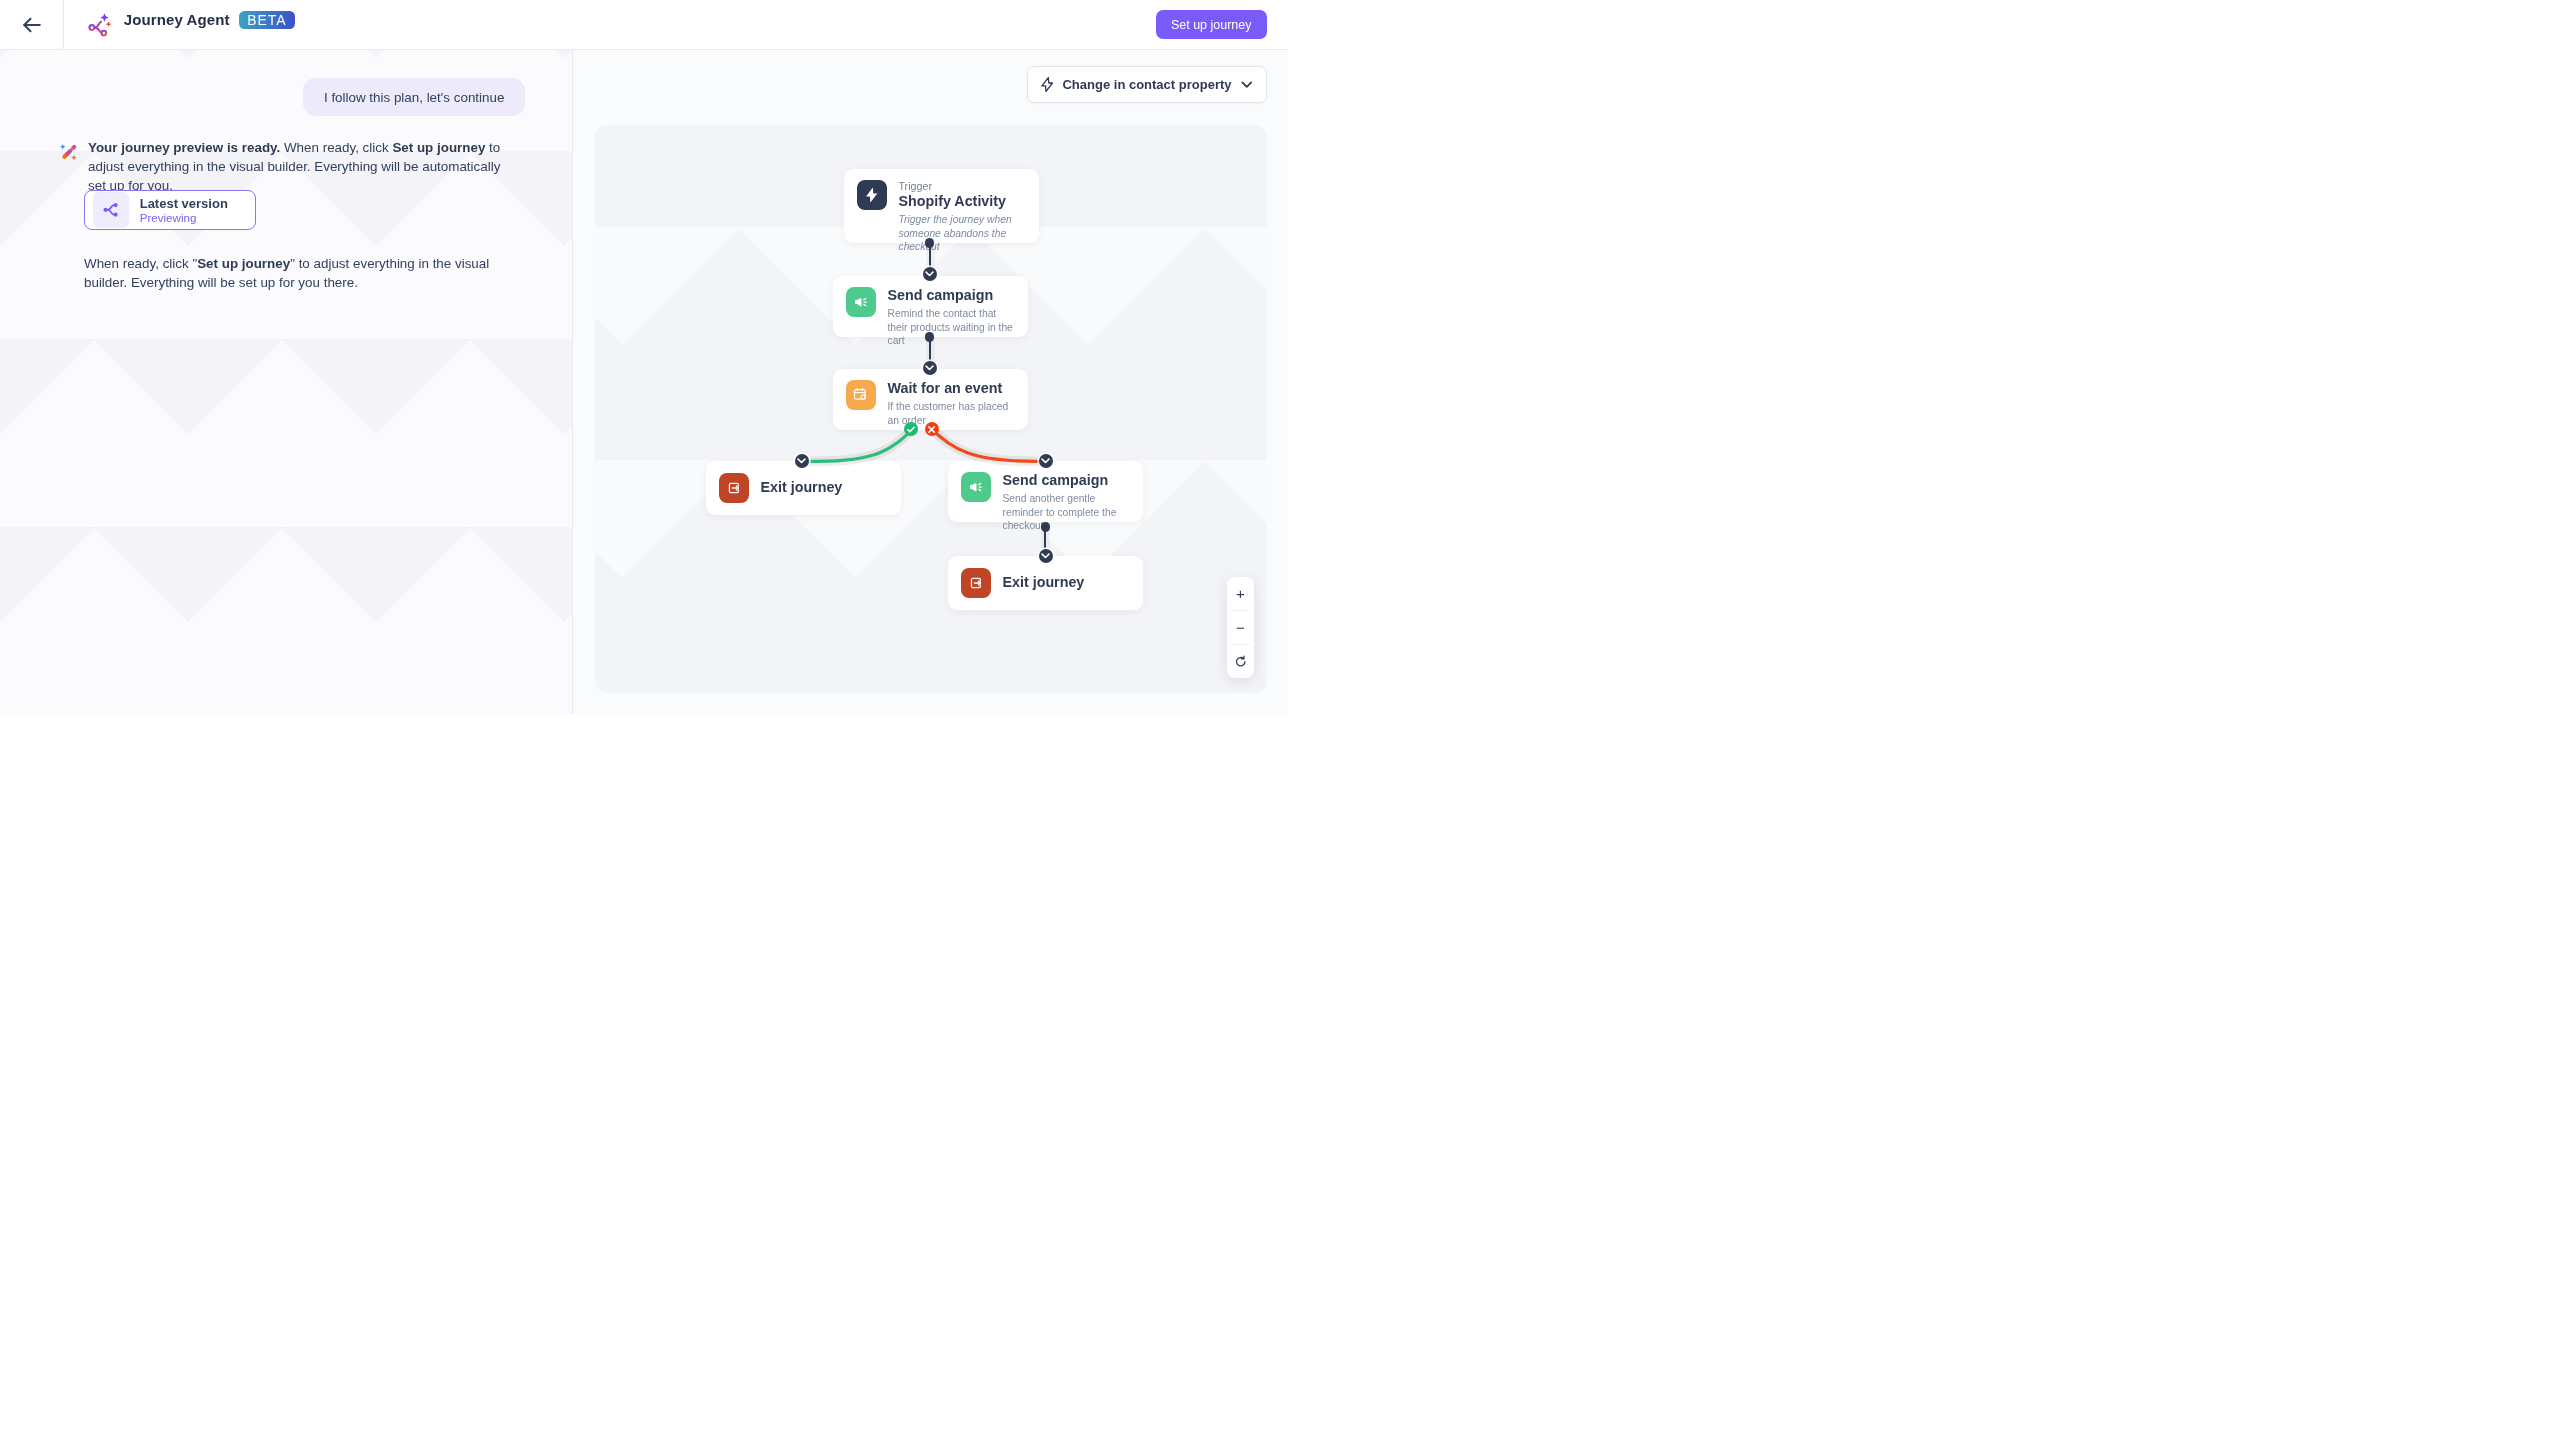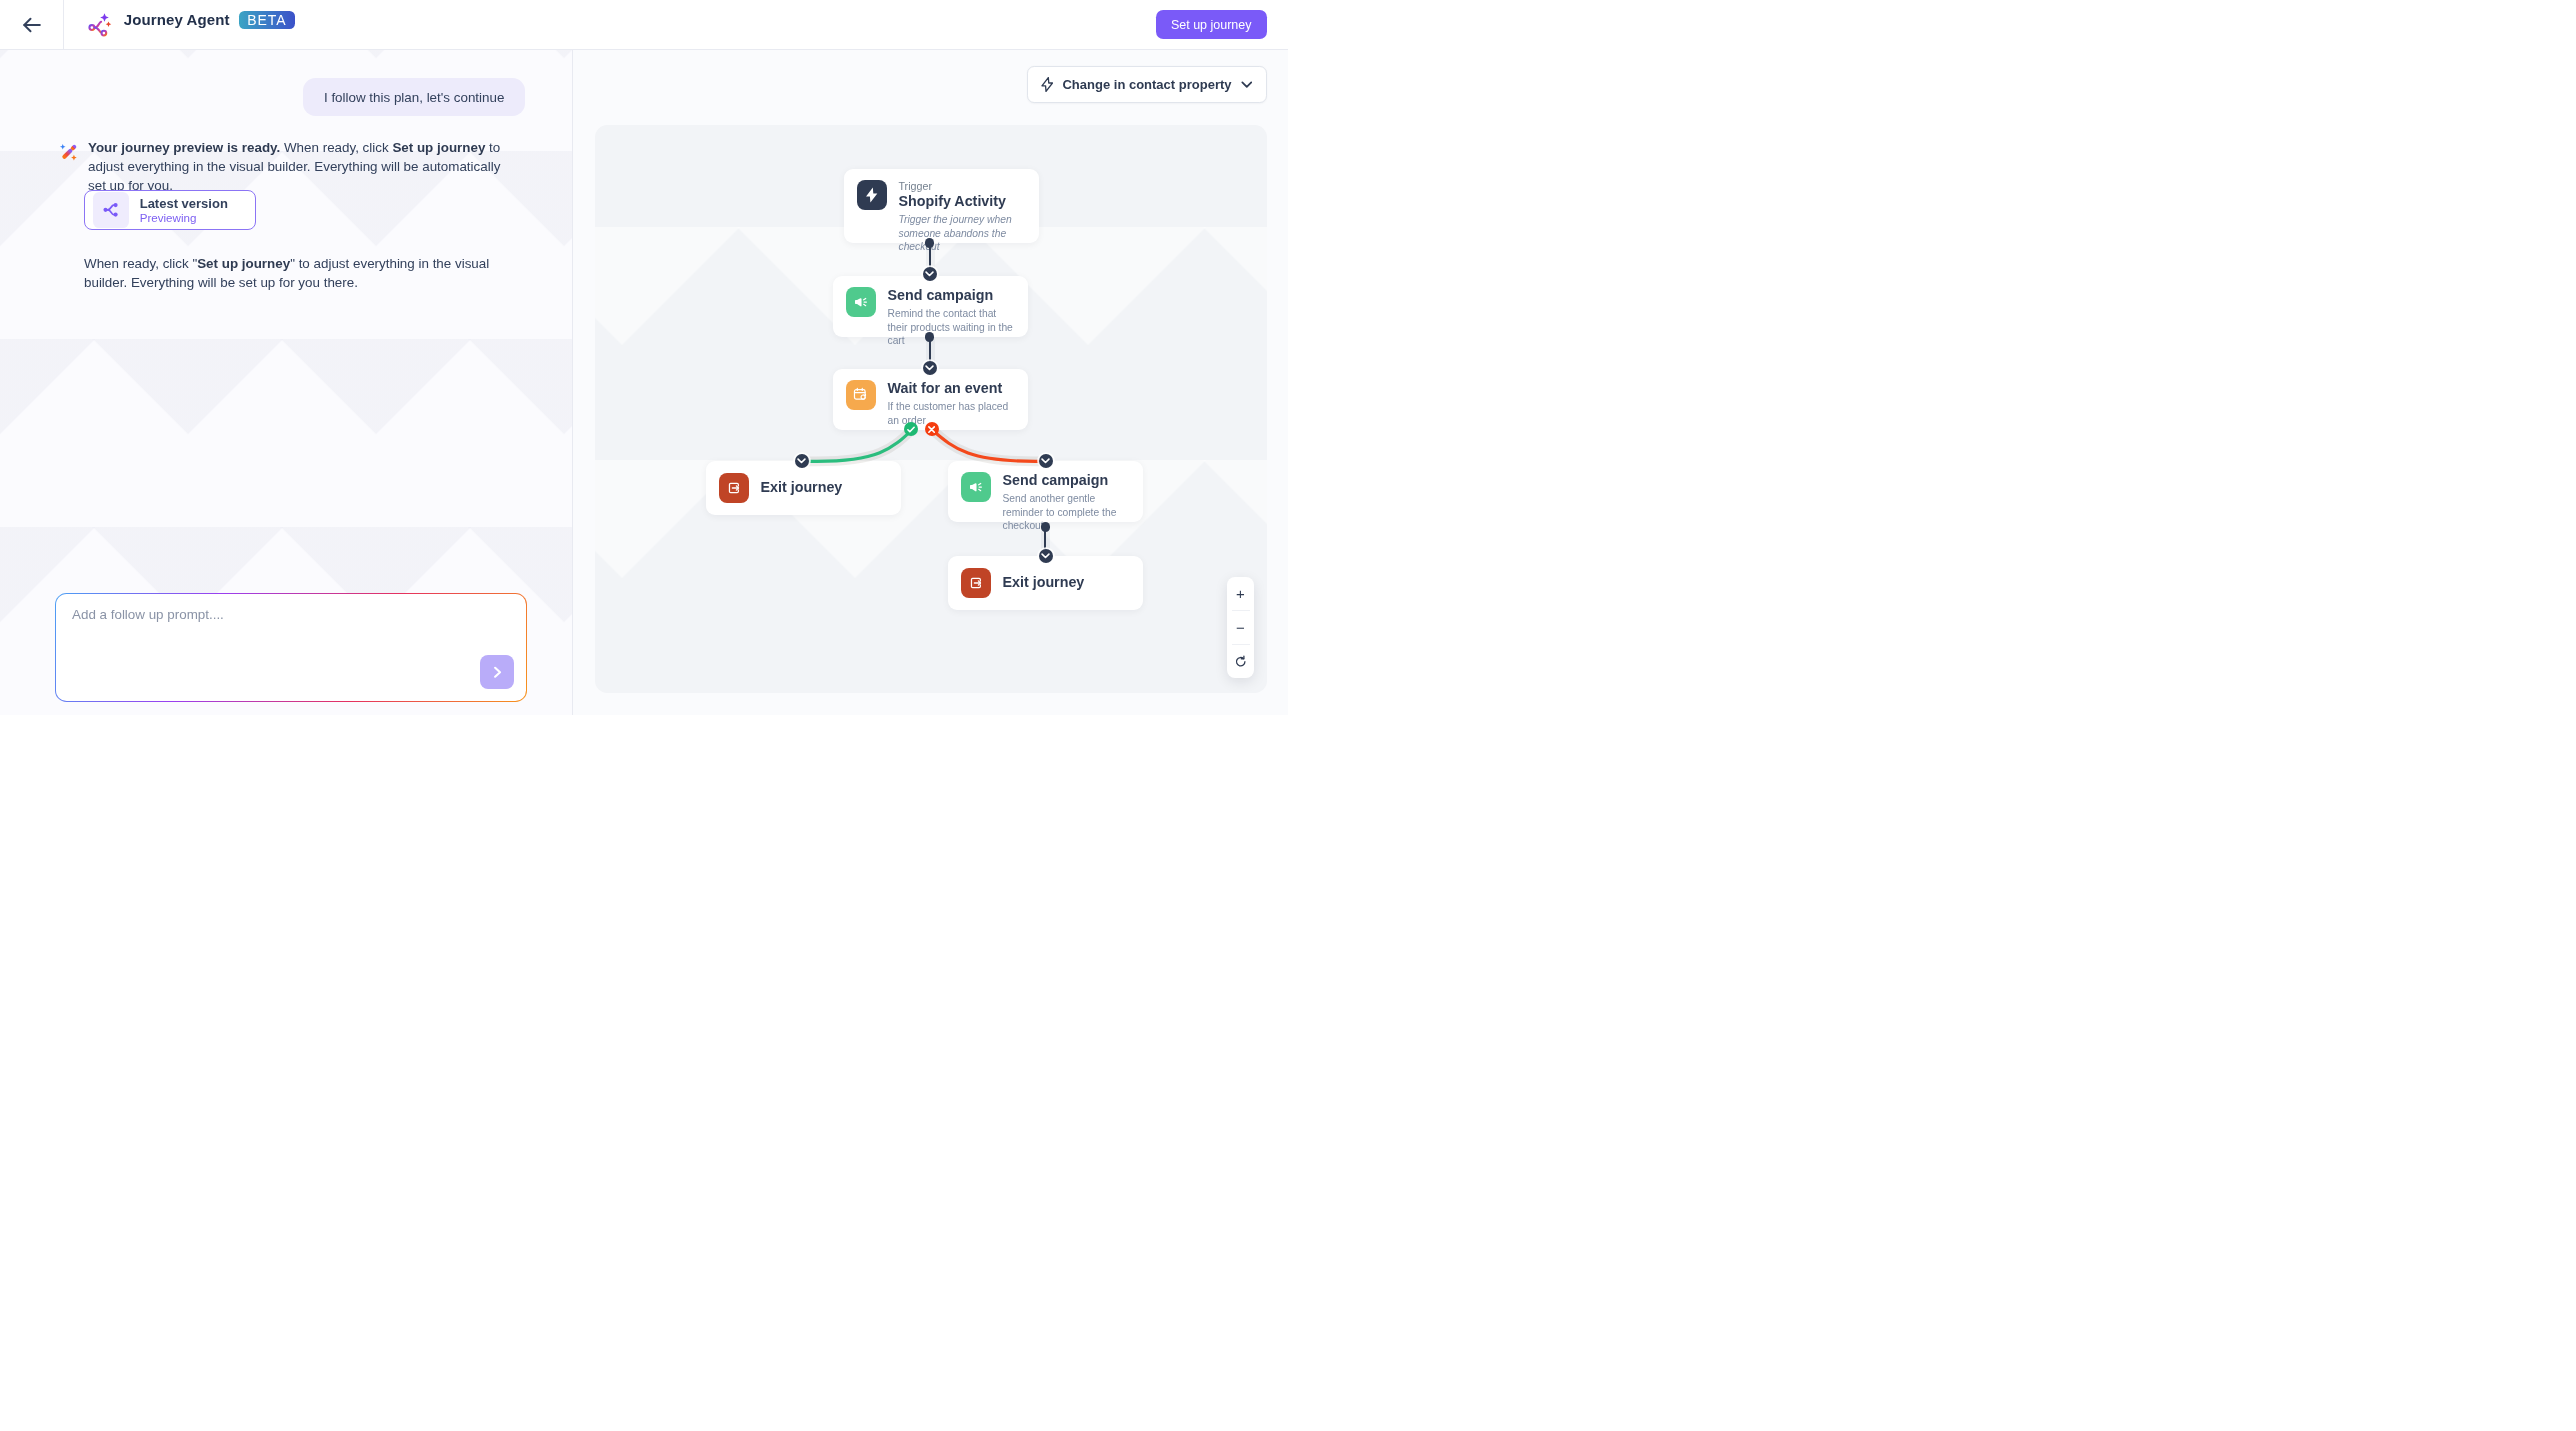--- a/index.html
+++ b/index.html
@@ -181,30 +181,20 @@
         </svg>
       </span>
       <span>
         <div class="version-title">Latest version</div>
         <div class="version-status">Previewing</div>
       </span>
     </div>
 
     <p class="note"><span>When ready, click "</span><b>Set up journey</b><span>" to adjust everything in the visual builder. Everything will be set up for you there.</span></p>
 
-    <div class="prompt-box">
-      <textarea class="prompt-input" placeholder="Add a follow up prompt...." style=""></textarea>
-      <button class="send-btn">
-        <span style="display:flex;">
-          <svg width="10.7" height="12.5" viewBox="0 0 12 14" fill="none" stroke="#fff" stroke-width="2.4" stroke-linecap="round" stroke-linejoin="round">
-              <path d="M3.5 2 9 7l-5.5 5"></path>
-            </svg>
-        </span>
-      </button>
-    </div>
   </div>
 
   <div class="preview-panel">
     <h2 class="preview-title">Journey preview</h2>
 
     <button class="filter-btn">
       <span style="display:flex;">
         <svg width="12.5" height="15" viewBox="0 0 14 17">
             <path d="M8.2.6 1 10h4.1L5.6 16.4 13 6.8H8.7z" fill="none" stroke="#2f3b52" stroke-width="1.5" stroke-linejoin="round"></path>
           </svg>

